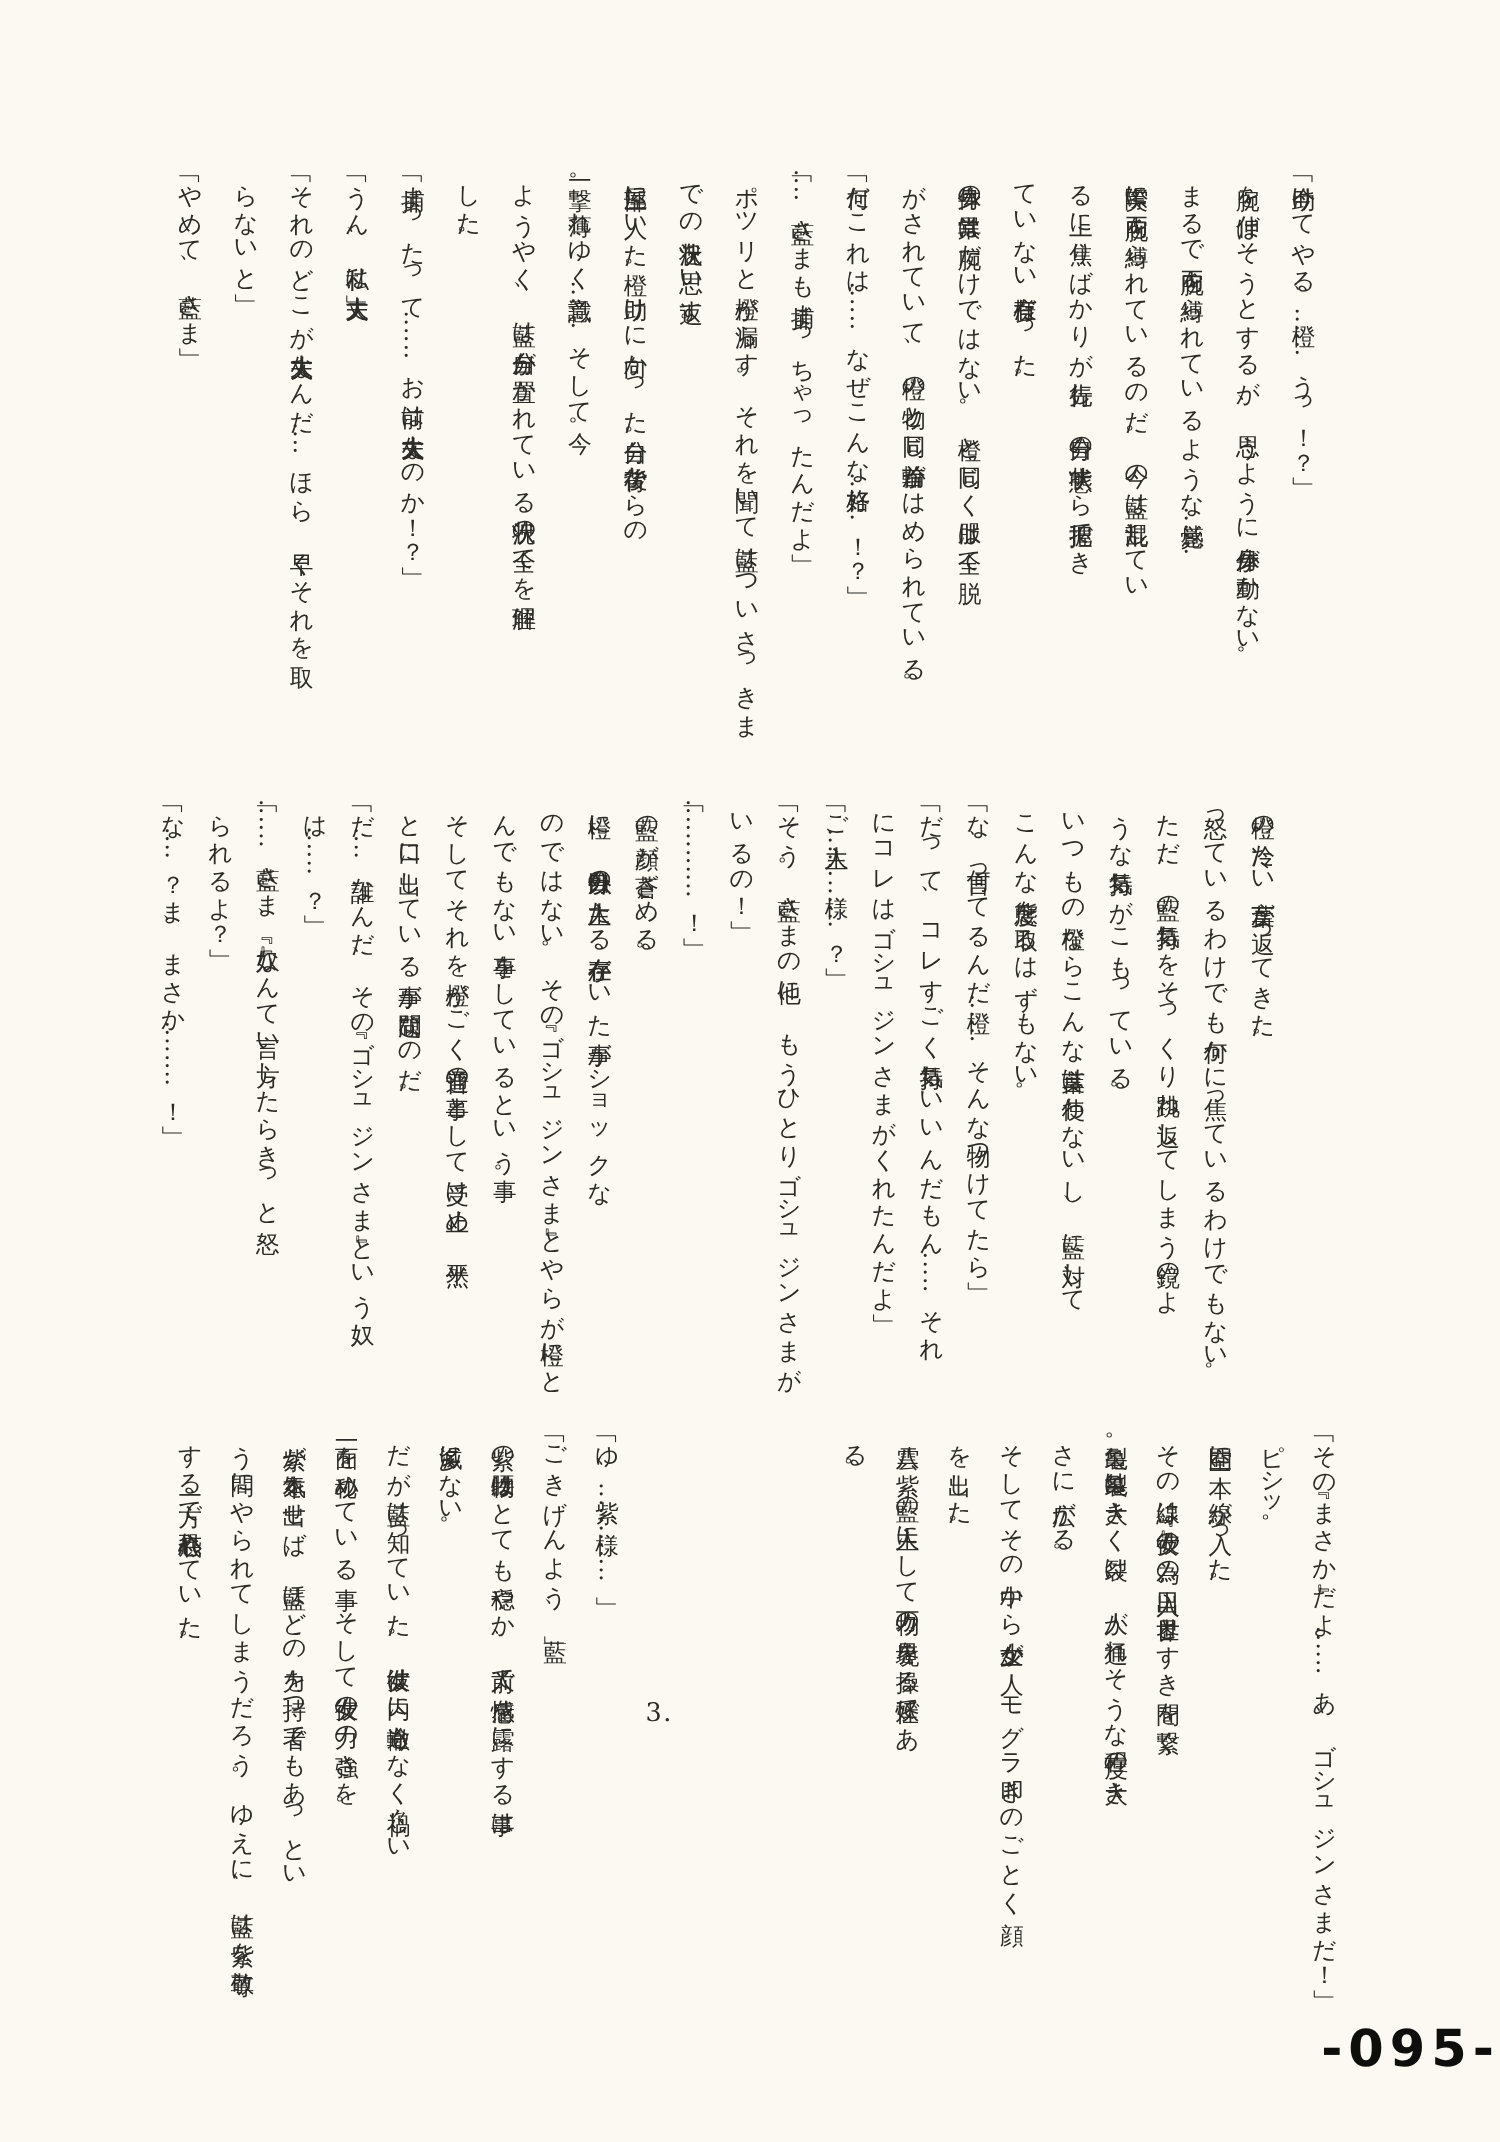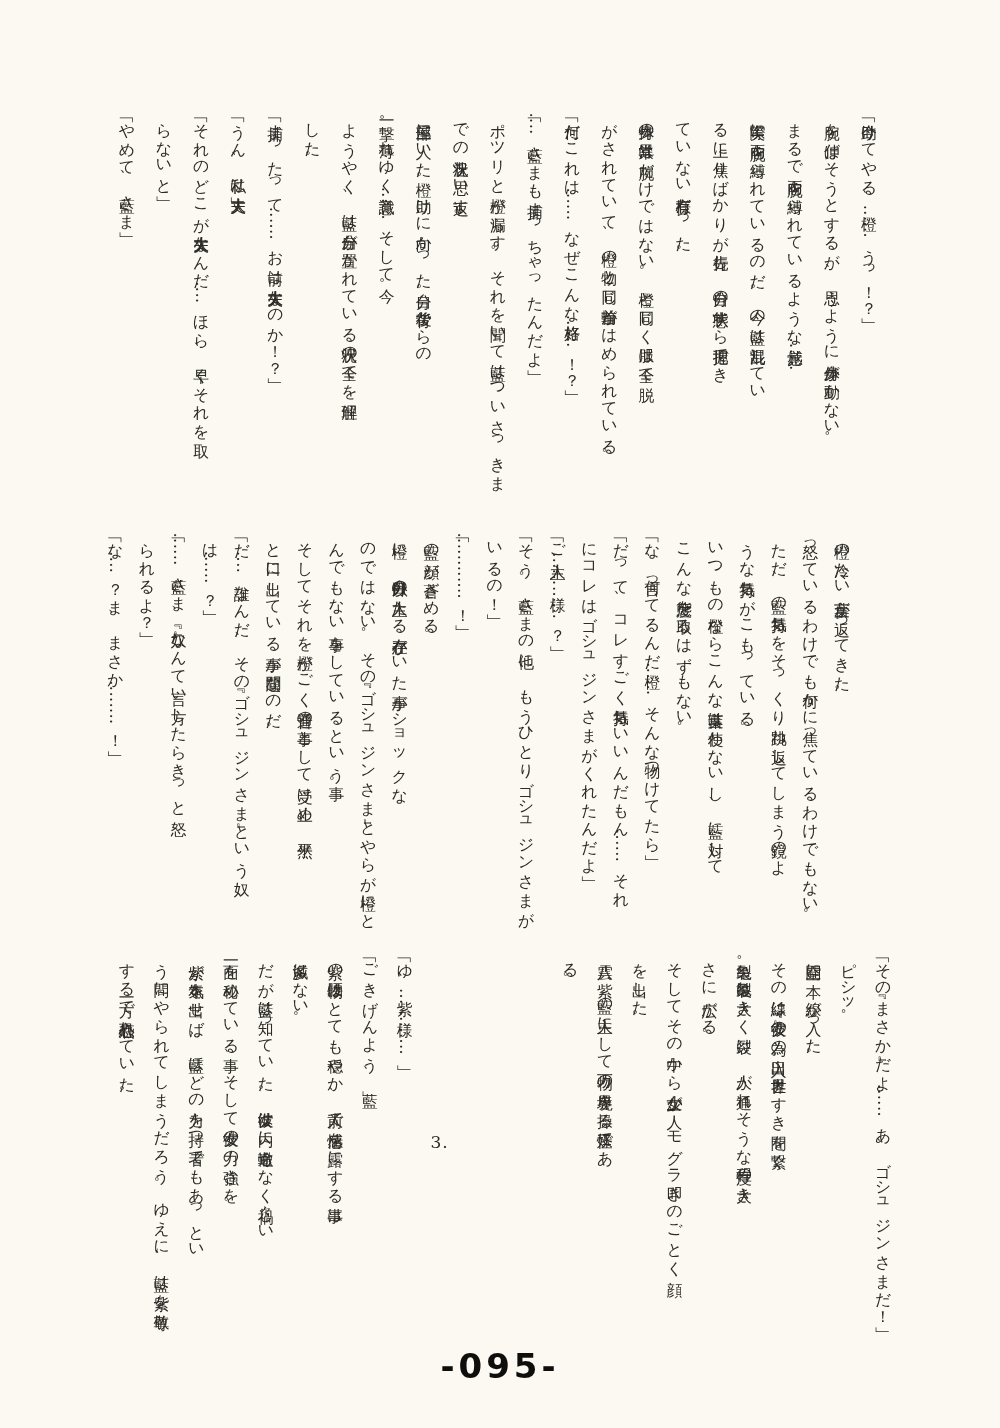--- a/index.html
+++ b/index.html
@@ -30,21 +30,21 @@
   }
   .upright {
     writing-mode:horizontal-tb;
     display:inline-block;
     font-size:17px;
     letter-spacing:1px;
   }
   .page-number {
     position:absolute;
     top:1346px; left:0; width:100%;
-    text-align:center;
+    text-align:right;
     font-family:"DejaVu Sans","Liberation Sans",sans-serif;
     font-weight:bold;
     font-size:34px;
     letter-spacing:4px;
     color:#0e0e0c;
   }
 </style>
 </head>
 <body>
 

